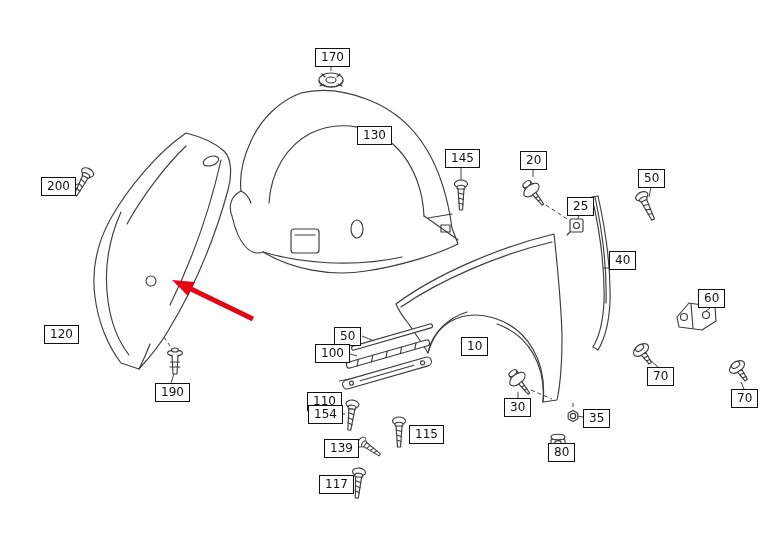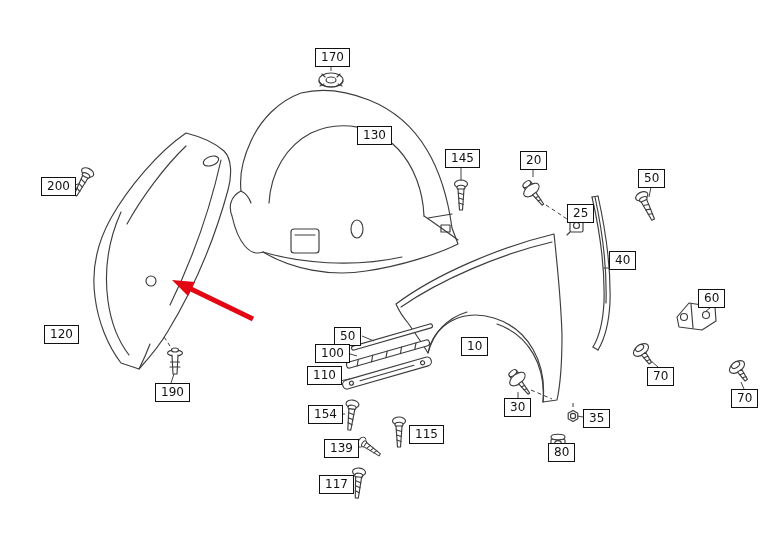--- a/index.html
+++ b/index.html
@@ -200,28 +200,28 @@
       <polygon points="172,280 195,282 188,296" fill="var(--arrow,#e30613)"></polygon>
     </g>
   </svg>
 
   <div class="plabel" style="left:41px;top:177px">200</div>
   <div class="plabel" style="left:315px;top:48px">170</div>
   <div class="plabel" style="left:357px;top:126px">130</div>
   <div class="plabel" style="left:445px;top:149px">145</div>
   <div class="plabel" style="left:520px;top:151px">20</div>
   <div class="plabel" style="left:638px;top:169px">50</div>
-  <div class="plabel" style="left:567px;top:204px">25</div>
+  <div class="plabel" style="left:567px;top:197px">25</div>
   <div class="plabel" style="left:609px;top:251px">40</div>
   <div class="plabel" style="left:698px;top:289px">60</div>
   <div class="plabel" style="left:44px;top:325px">120</div>
   <div class="plabel" style="left:155px;top:383px">190</div>
   <div class="plabel" style="left:334px;top:327px">50</div>
   <div class="plabel" style="left:315px;top:344px">100</div>
-  <div class="plabel" style="left:307px;top:366px">110</div>
+  <div class="plabel" style="left:307px;top:392px">110</div>
   <div class="plabel" style="left:308px;top:405px">154</div>
   <div class="plabel" style="left:409px;top:425px">115</div>
   <div class="plabel" style="left:324px;top:439px">139</div>
   <div class="plabel" style="left:319px;top:475px">117</div>
   <div class="plabel" style="left:461px;top:337px">10</div>
   <div class="plabel" style="left:504px;top:398px">30</div>
   <div class="plabel" style="left:583px;top:409px">35</div>
   <div class="plabel" style="left:548px;top:443px">80</div>
   <div class="plabel" style="left:647px;top:367px">70</div>
   <div class="plabel" style="left:731px;top:389px">70</div>

